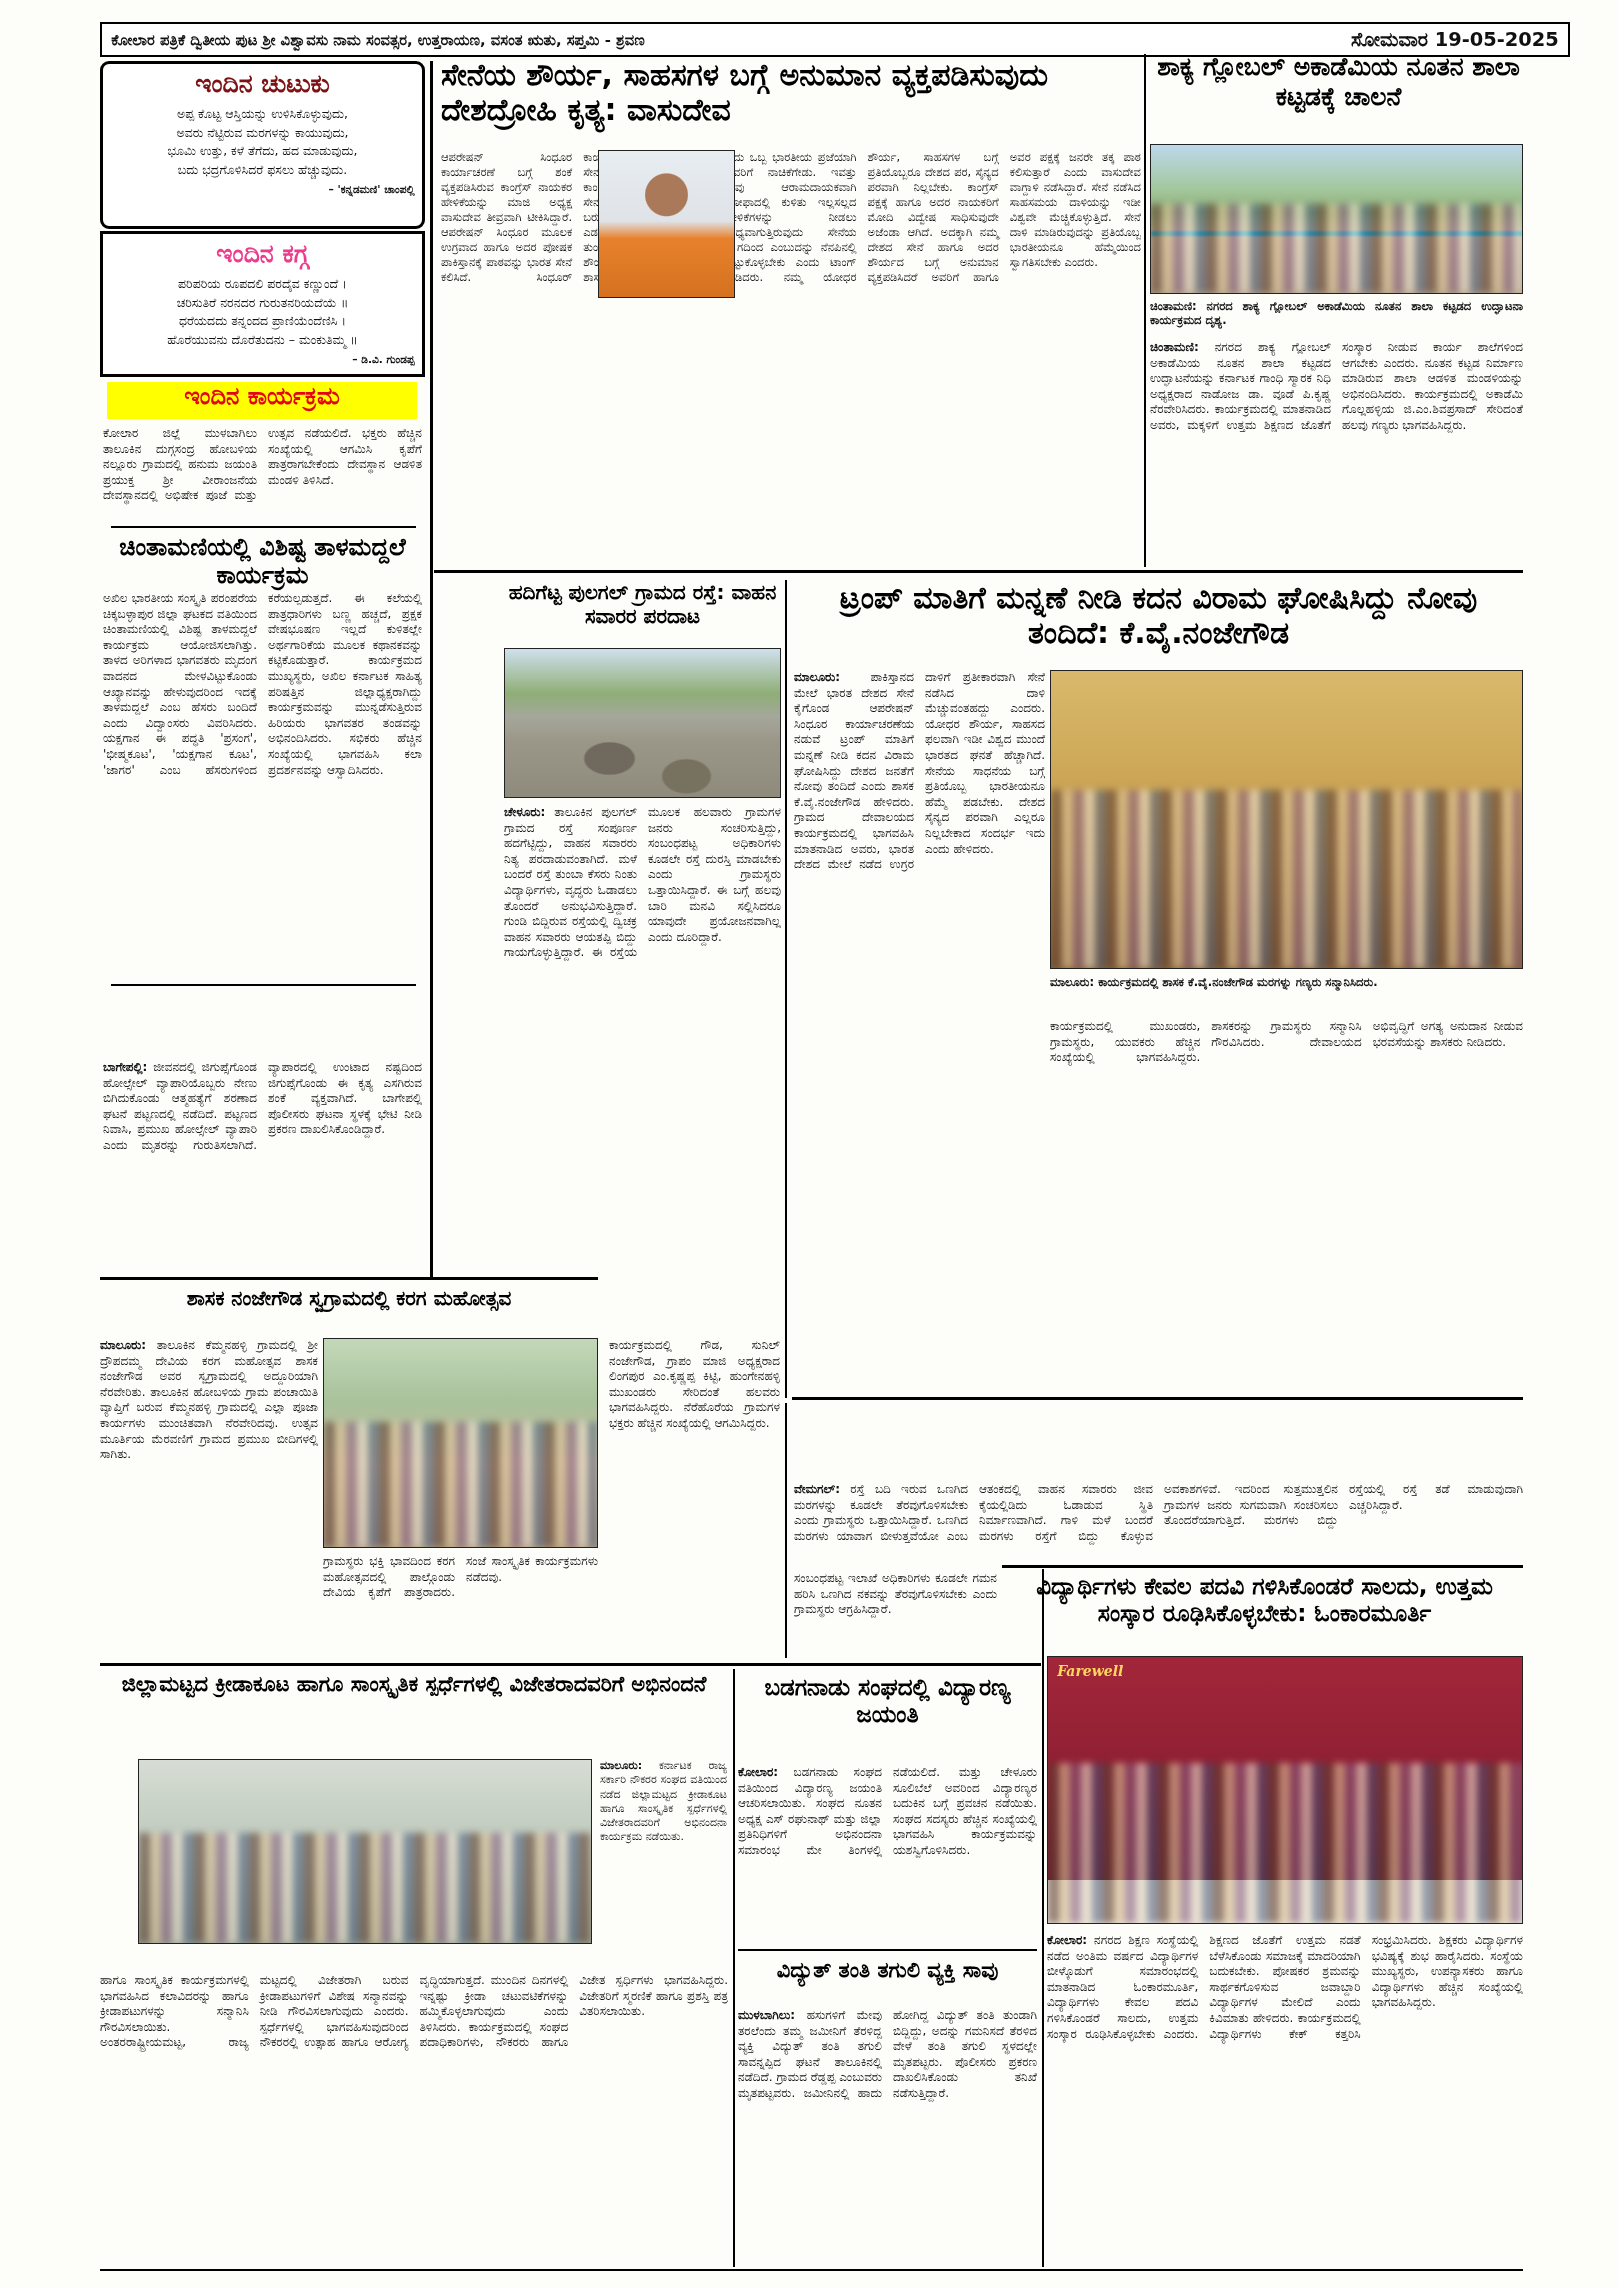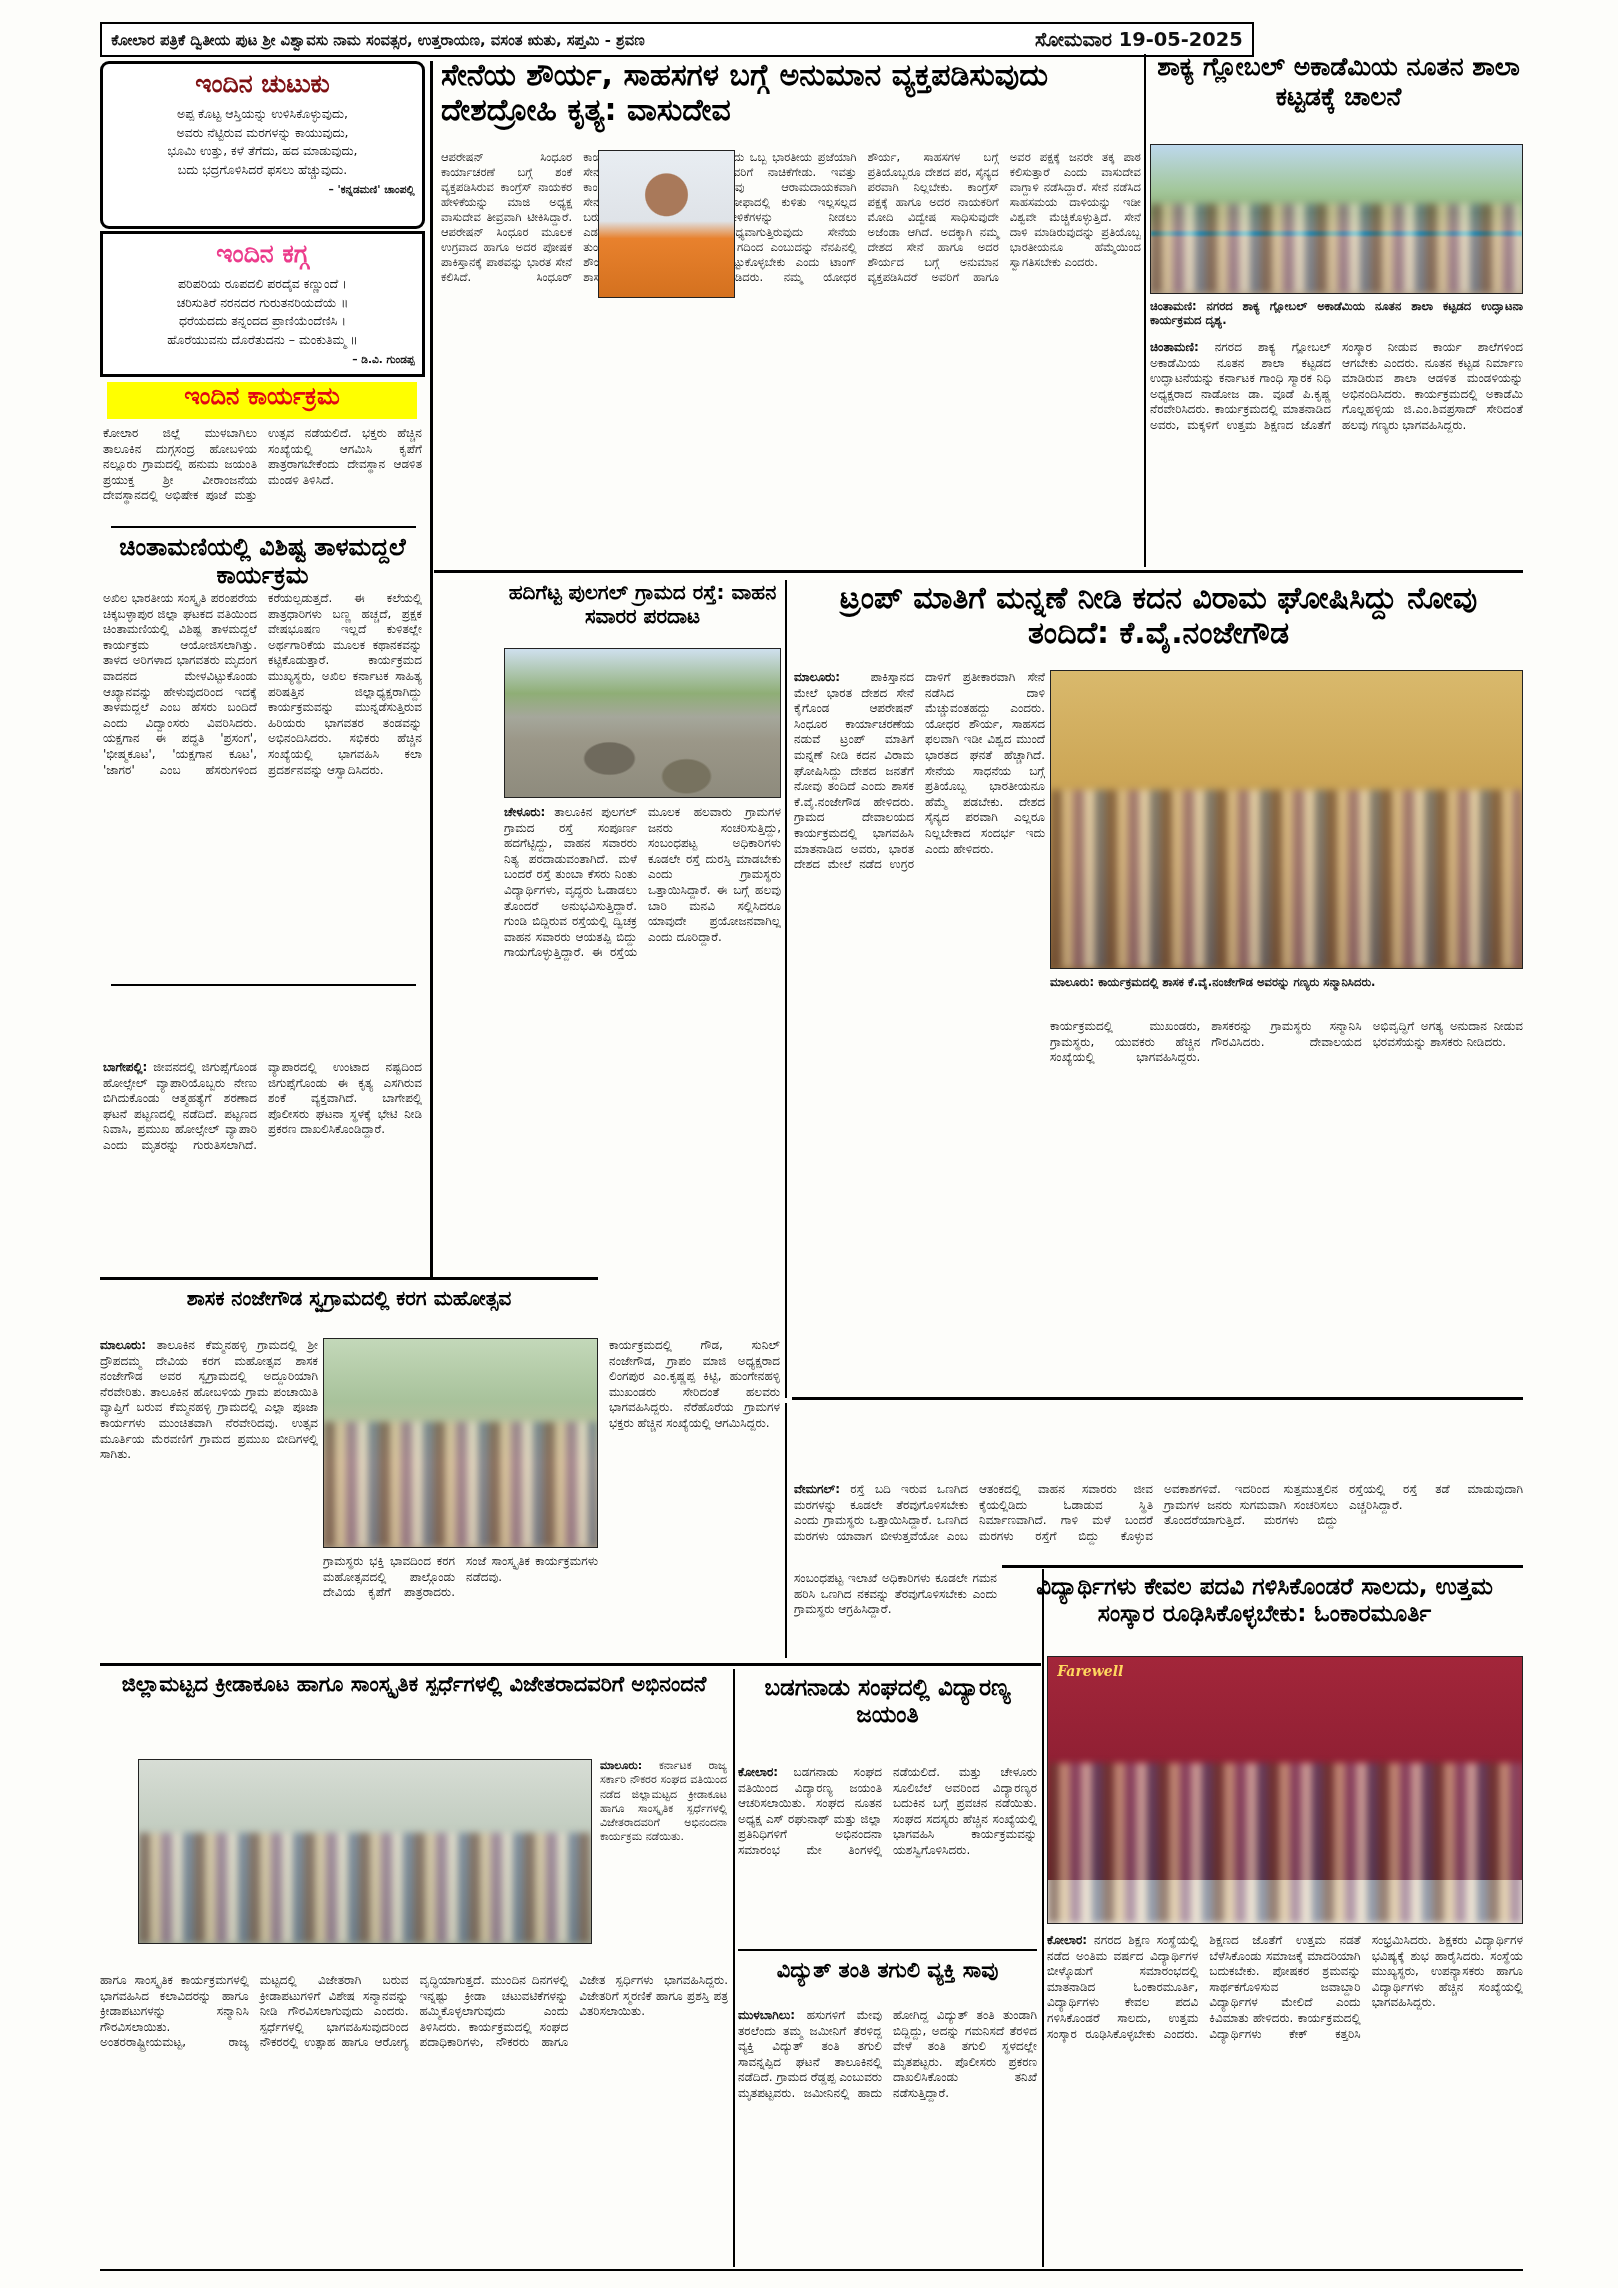--- a/index.html
+++ b/index.html
@@ -63,21 +63,21 @@
      linear-gradient(0deg,#e8e2d8 0 16%,rgba(0,0,0,0) 16%),
      linear-gradient(180deg,#a3263a 0%,#8e1f33 45%,#741a2b 75%,#5f1522 100%);}
   .banner-tag{position:absolute;top:5.5px;left:9.2px;color:#ffd75e;font-size:14px;font-style:italic;
      font-weight:bold;font-family:"DejaVu Serif",serif;}
 </style>
 </head>
 <body>
 
 <div class="sheet">
 
-  <div class="abs masthead" style="left:100px;top:22px;width:1154px;height:35px;">
+  <div class="abs masthead" style="left:100px;top:22px;width:1470px;height:35px;">
     <span class="left">ಕೋಲಾರ ಪತ್ರಿಕೆ ದ್ವಿತೀಯ ಪುಟ  ಶ್ರೀ ವಿಶ್ವಾವಸು ನಾಮ ಸಂವತ್ಸರ, ಉತ್ತರಾಯಣ, ವಸಂತ ಋತು, ಸಪ್ತಮಿ - ಶ್ರವಣ</span>
     <span class="right">ಸೋಮವಾರ 19-05-2025</span>
   </div>
 
   <div class="abs fbox chutuku" style="left:100px;top:61px;width:325px;height:168px;border-radius:9px;">
     <div class="ftitle">ಇಂದಿನ ಚುಟುಕು</div>
     <div class="vline-txt">ಅಪ್ಪ ಕೊಟ್ಟ ಆಸ್ತಿಯನ್ನು ಉಳಿಸಿಕೊಳ್ಳುವುದು,</div>
     <div class="vline-txt">ಅವರು ನೆಟ್ಟಿರುವ ಮರಗಳನ್ನು ಕಾಯುವುದು,</div>
     <div class="vline-txt">ಭೂಮಿ ಉತ್ತು, ಕಳೆ ತೆಗೆದು, ಹದ ಮಾಡುವುದು,</div>
     <div class="vline-txt">ಬದು ಭದ್ರಗೊಳಿಸಿದರೆ ಫಸಲು ಹೆಚ್ಚುವುದು.</div>
@@ -137,21 +137,21 @@
   </div>
 
   <div class="vr" style="left:785px;top:580px;width:1.8px;height:818px;"></div>
 
   <div class="abs hl hl-xl center" style="left:794px;top:580px;width:729px;height:83px;">ಟ್ರಂಪ್ ಮಾತಿಗೆ ಮನ್ನಣೆ ನೀಡಿ ಕದನ ವಿರಾಮ ಘೋಷಿಸಿದ್ದು ನೋವು ತಂದಿದೆ: ಕೆ.ವೈ.ನಂಜೇಗೌಡ</div>
   <div class="abs bt cols-2" style="left:794px;top:670px;width:251px;height:725px;">
     <span class="dateline">ಮಾಲೂರು:</span>
     <span>ಪಾಕಿಸ್ತಾನದ ಮೇಲೆ ಭಾರತ ದೇಶದ ಸೇನೆ ಕೈಗೊಂಡ ಆಪರೇಷನ್ ಸಿಂಧೂರ ಕಾರ್ಯಾಚರಣೆಯ ನಡುವೆ ಟ್ರಂಪ್ ಮಾತಿಗೆ ಮನ್ನಣೆ ನೀಡಿ ಕದನ ವಿರಾಮ ಘೋಷಿಸಿದ್ದು ದೇಶದ ಜನತೆಗೆ ನೋವು ತಂದಿದೆ ಎಂದು ಶಾಸಕ ಕೆ.ವೈ.ನಂಜೇಗೌಡ ಹೇಳಿದರು. ಗ್ರಾಮದ ದೇವಾಲಯದ ಕಾರ್ಯಕ್ರಮದಲ್ಲಿ ಭಾಗವಹಿಸಿ ಮಾತನಾಡಿದ ಅವರು, ಭಾರತ ದೇಶದ ಮೇಲೆ ನಡೆದ ಉಗ್ರರ ದಾಳಿಗೆ ಪ್ರತೀಕಾರವಾಗಿ ಸೇನೆ ನಡೆಸಿದ ದಾಳಿ ಮೆಚ್ಚುವಂತಹದ್ದು ಎಂದರು. ಯೋಧರ ಶೌರ್ಯ, ಸಾಹಸದ ಫಲವಾಗಿ ಇಡೀ ವಿಶ್ವದ ಮುಂದೆ ಭಾರತದ ಘನತೆ ಹೆಚ್ಚಾಗಿದೆ. ಸೇನೆಯ ಸಾಧನೆಯ ಬಗ್ಗೆ ಪ್ರತಿಯೊಬ್ಬ ಭಾರತೀಯನೂ ಹೆಮ್ಮೆ ಪಡಬೇಕು. ದೇಶದ ಸೈನ್ಯದ ಪರವಾಗಿ ಎಲ್ಲರೂ ನಿಲ್ಲಬೇಕಾದ ಸಂದರ್ಭ ಇದು ಎಂದು ಹೇಳಿದರು.</span>
   </div>
   <div class="photo photo-indoor crowd" style="left:1050px;top:670px;width:473px;height:299px;"></div>
-  <div class="abs caption" style="left:1050px;top:975px;width:473px;height:39px;">ಮಾಲೂರು: ಕಾರ್ಯಕ್ರಮದಲ್ಲಿ ಶಾಸಕ ಕೆ.ವೈ.ನಂಜೇಗೌಡ ಅವರನ್ನು ಗಣ್ಯರು ಸನ್ಮಾನಿಸಿದರು.</div>
+  <div class="abs caption" style="left:1050px;top:975px;width:473px;height:39px;">ಮಾಲೂರು: ಕಾರ್ಯಕ್ರಮದಲ್ಲಿ ಶಾಸಕ ಕೆ.ವೈ.ನಂಜೇಗೌಡ ಮರಗಳ್ನು ಗಣ್ಯರು ಸನ್ಮಾನಿಸಿದರು.</div>
   <div class="abs bt cols-3" style="left:1050px;top:1019px;width:473px;height:377px;">ಕಾರ್ಯಕ್ರಮದಲ್ಲಿ ಮುಖಂಡರು, ಗ್ರಾಮಸ್ಥರು, ಯುವಕರು ಹೆಚ್ಚಿನ ಸಂಖ್ಯೆಯಲ್ಲಿ ಭಾಗವಹಿಸಿದ್ದರು. ಶಾಸಕರನ್ನು ಗ್ರಾಮಸ್ಥರು ಸನ್ಮಾನಿಸಿ ಗೌರವಿಸಿದರು. ದೇವಾಲಯದ ಅಭಿವೃದ್ಧಿಗೆ ಅಗತ್ಯ ಅನುದಾನ ನೀಡುವ ಭರವಸೆಯನ್ನು ಶಾಸಕರು ನೀಡಿದರು.</div>
 
   <div class="hr" style="left:100px;top:1277px;width:498px;height:2.8px;"></div>
   <div class="abs hl hl-23 center" style="left:100px;top:1287px;width:498px;height:44px;">ಶಾಸಕ ನಂಜೇಗೌಡ ಸ್ವಗ್ರಾಮದಲ್ಲಿ ಕರಗ ಮಹೋತ್ಸವ</div>
   <div class="abs bt" style="left:100px;top:1338px;width:218px;height:314px;">
     <span class="dateline">ಮಾಲೂರು:</span>
     <span>ತಾಲೂಕಿನ ಕೆಮ್ಮನಹಳ್ಳಿ ಗ್ರಾಮದಲ್ಲಿ ಶ್ರೀ ದ್ರೌಪದಮ್ಮ ದೇವಿಯ ಕರಗ ಮಹೋತ್ಸವ ಶಾಸಕ ನಂಜೇಗೌಡ ಅವರ ಸ್ವಗ್ರಾಮದಲ್ಲಿ ಅದ್ದೂರಿಯಾಗಿ ನೆರವೇರಿತು. ತಾಲೂಕಿನ ಹೋಬಳಿಯ ಗ್ರಾಮ ಪಂಚಾಯಿತಿ ವ್ಯಾಪ್ತಿಗೆ ಬರುವ ಕೆಮ್ಮನಹಳ್ಳಿ ಗ್ರಾಮದಲ್ಲಿ ಎಲ್ಲಾ ಪೂಜಾ ಕಾರ್ಯಗಳು ಮುಂಚಿತವಾಗಿ ನೆರವೇರಿದವು. ಉತ್ಸವ ಮೂರ್ತಿಯ ಮೆರವಣಿಗೆ ಗ್ರಾಮದ ಪ್ರಮುಖ ಬೀದಿಗಳಲ್ಲಿ ಸಾಗಿತು.</span>
   </div>
   <div class="photo photo-karaga crowd" style="left:323px;top:1338px;width:275px;height:210px;"></div>
   <div class="abs bt cols-2" style="left:323px;top:1554px;width:275px;height:98px;">ಗ್ರಾಮಸ್ಥರು ಭಕ್ತಿ ಭಾವದಿಂದ ಕರಗ ಮಹೋತ್ಸವದಲ್ಲಿ ಪಾಲ್ಗೊಂಡು ದೇವಿಯ ಕೃಪೆಗೆ ಪಾತ್ರರಾದರು. ಸಂಜೆ ಸಾಂಸ್ಕೃತಿಕ ಕಾರ್ಯಕ್ರಮಗಳು ನಡೆದವು.</div>

